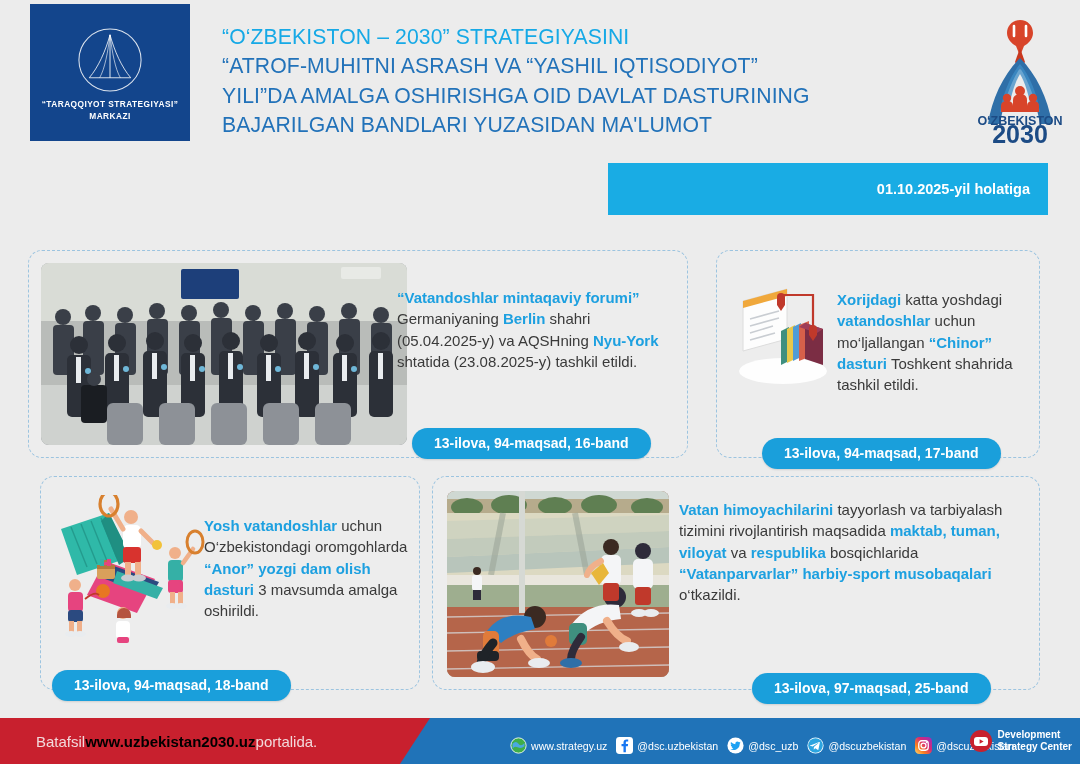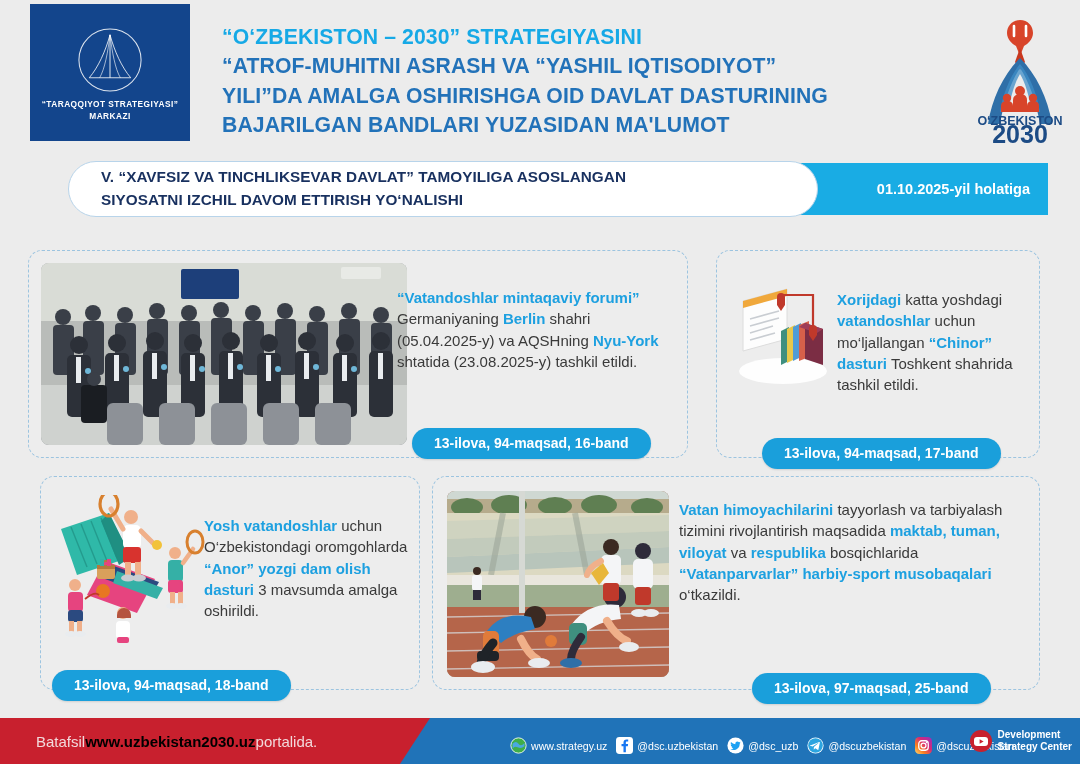--- a/index.html
+++ b/index.html
@@ -23,21 +23,21 @@
   }
   .logo-emblem { width: 74px; height: 74px; margin-bottom: 2px; }
   .logo-cap {
     color: #ffffff; font-size: 8.3px; font-weight: bold;
     letter-spacing: .45px; text-align: center; line-height: 1.38;
   }
   .title-wrap {
     position: absolute; left: 222px; top: 22px; width: 750px;
   }
   .title-line {
-    font-size: 21.2px; font-weight: bold; color: #2272b9;
+    font-size: 21.2px; font-weight: normal; color: #2272b9;
     letter-spacing: .1px; line-height: 1.38; white-space: nowrap;
   }
   .title-line.cyan { color: #16a9e6; }
 
   .brand2030 {
     position: absolute; right: 14px; top: 12px; width: 92px; height: 132px;
   }
 
   
   .band {
@@ -177,24 +177,20 @@
     <path d="M27 94 C27 90 30 89 33 89 C36 89 39 90 39 94 L39 100 L27 100 Z" fill="#d8442a"></path>
     <circle cx="59" cy="86" r="4.2" fill="#d8442a"></circle>
     <path d="M53 94 C53 90 56 89 59 89 C62 89 65 90 65 94 L65 100 L53 100 Z" fill="#d8442a"></path>
     <text x="46" y="113" text-anchor="middle" font-family="Liberation Sans, sans-serif" font-size="12.5" font-weight="bold" fill="#1c4b85">O‘ZBEKISTON</text>
     <text x="46" y="131" text-anchor="middle" font-family="Liberation Sans, sans-serif" font-size="25" font-weight="bold" fill="#1c4b85">2030</text>
   </svg>
 </div>
 
 <div class="band">
   <div class="band-date">01.10.2025-yil holatiga</div>
-  <div class="band-main">
-    <div class="bl">V. “XAVFSIZ VA TINCHLIKSEVAR DAVLAT” TAMOYILIGA ASOSLANGAN</div>
-    <div class="bl">SIYOSATNI IZCHIL DAVOM ETTIRISH YO‘NALISHI</div>
-  </div>
 </div>
 
 <div class="card card-1">
   <div class="photo photo-1">
     <svg viewBox="0 0 366 182" width="366" height="182" preserveAspectRatio="none">
       <rect width="366" height="182" fill="#cfd2cf"></rect>
       <rect y="0" width="366" height="58" fill="#d9dcd6"></rect>
       <rect x="140" y="6" width="58" height="30" rx="2" fill="#1d3f7a"></rect>
       <rect x="300" y="4" width="40" height="12" rx="2" fill="#e8eae6"></rect>
       <rect y="58" width="366" height="64" fill="#b9bcb9"></rect>

